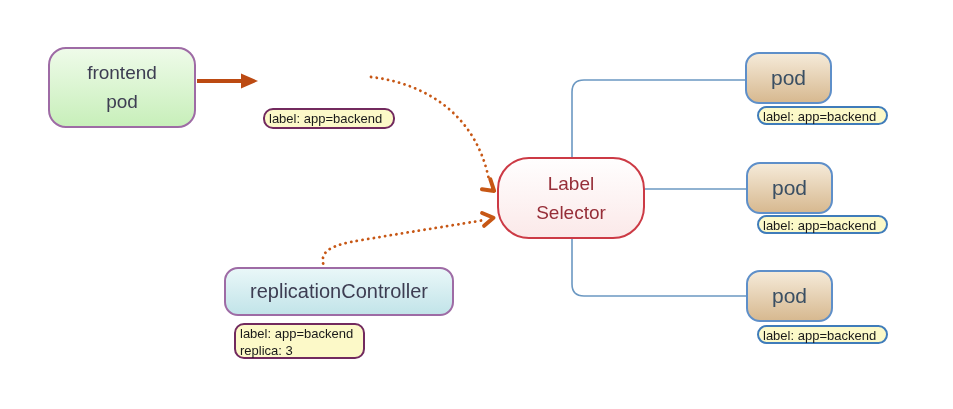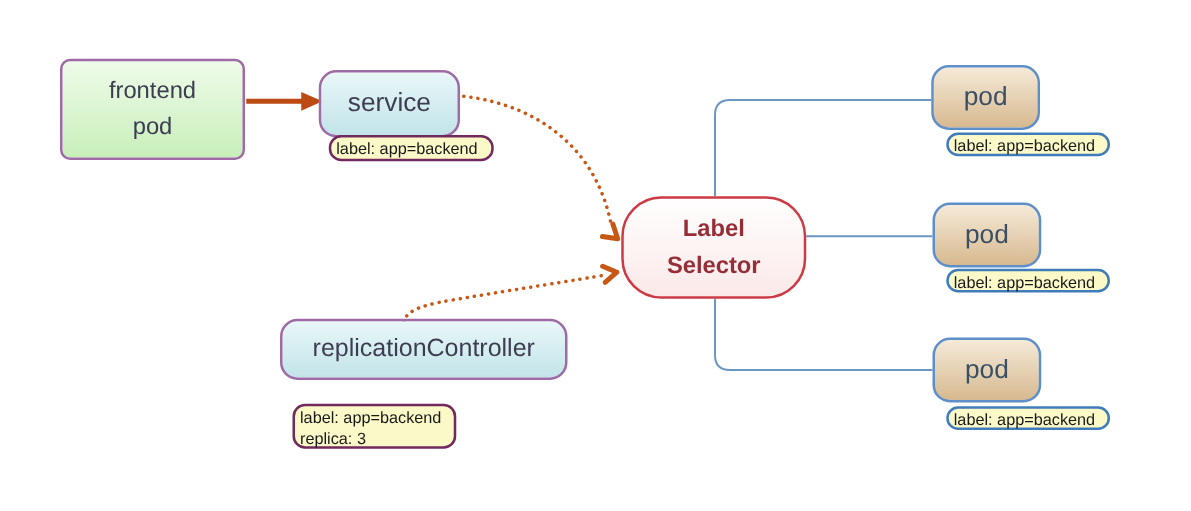--- a/index.html
+++ b/index.html
@@ -9,52 +9,52 @@
   }
   svg.connectors { position:absolute; left:0; top:0; width:953px; height:409px; }
 
   .node {
     position:absolute; box-sizing:border-box;
     display:flex; align-items:center; justify-content:center;
     text-align:center; white-space:pre-line; z-index:2;
   }
   .node-green {
     background:linear-gradient(180deg,#eefbe9 0%,#c8efba 100%);
-    border:2px solid #9e6ba5; border-radius:8px;
+    border:2px solid #9e6ba5; border-radius:18px;
     color:#3d3d52; font-size:19px; line-height:1.5;
   }
   .node-cyan {
     background:linear-gradient(180deg,#e9f7f8 0%,#c2e4e9 100%);
     border:2px solid #9e6ba5; border-radius:14px;
     color:#3d3d52; font-size:21px;
   }
   .node-pink {
     background:linear-gradient(180deg,#fffefe 0%,#fbe9e9 100%);
     border:2px solid #cc3a45; border-radius:32px;
-    color:#962e38; font-size:19px; line-height:1.55;font-weight:bold;
+    color:#962e38; font-size:19px; line-height:1.55;
   }
   .node-tan {
     background:linear-gradient(180deg,#f5ead8 0%,#d7b990 100%);
     border:2px solid #5e8fc9; border-radius:14px;
     color:#3a4f63; font-size:21px;
   }
   .tag {
     position:absolute; box-sizing:border-box; z-index:3;
     background:#fcf9c8; font-size:13px; color:#191919;
     padding:1px 4px 0 4px; white-space:pre-line; line-height:1.3;
     text-align:left;
     border-radius:10px;
   }
   .tag-purple { border:2px solid #722a5e; }
   .tag-blue   { border:2px solid #3f7cba; }
 
   #frontend   { left:48px;  top:47px;  width:148px; height:81px; }
   #service    { left:255px; top:56px;  width:113px; height:54px; }
   #selector   { left:497px; top:157px; width:148px; height:82px; }
-  #rc         { left:224px; top:255px; width:230px; height:49px; font-size:20px; }
+  #rc         { left:224px; top:267px; width:230px; height:49px; font-size:20px; }
   #pod1       { left:745px; top:52px;  width:87px;  height:52px; }
   #pod2       { left:746px; top:162px; width:87px;  height:52px; }
   #pod3       { left:746px; top:270px; width:87px;  height:52px; }
 
   #service-tag { left:263px; top:108px; width:132px; height:21px; }
   #rc-tag      { left:234px; top:323px; width:131px; height:36px; }
   #pod1-tag    { left:757px; top:106px; width:131px; height:19px; }
   #pod2-tag    { left:757px; top:215px; width:131px; height:19px; }
   #pod3-tag    { left:757px; top:325px; width:131px; height:19px; }
 </style>
@@ -75,21 +75,20 @@
     <path d="M-9,-6.5 L1.5,0 L-9,6.5" transform="translate(492,218) rotate(-9)" stroke="#c75715" stroke-width="4" fill="none" stroke-linecap="round" stroke-linejoin="round"></path>
 
     <path d="M572,157 L572,92 Q572,80 584,80 L745,80" stroke="#6b98c2" stroke-width="1.6" fill="none"></path>
     <path d="M645,189 L746,189" stroke="#6b98c2" stroke-width="1.6" fill="none"></path>
     <path d="M572,239 L572,284 Q572,296 584,296 L746,296" stroke="#6b98c2" stroke-width="1.6" fill="none"></path>
   </svg>
 
   <div id="frontend" class="node node-green">frontend
 pod</div>
 
-  <div id="service" class="node node-cyan">service</div>
   <div id="service-tag" class="tag tag-purple">label: app=backend</div>
 
   <div id="selector" class="node node-pink">Label
 Selector</div>
 
   <div id="rc" class="node node-cyan">replicationController</div>
   <div id="rc-tag" class="tag tag-purple">label: app=backend
 replica: 3</div>
 
   <div id="pod1" class="node node-tan">pod</div>

